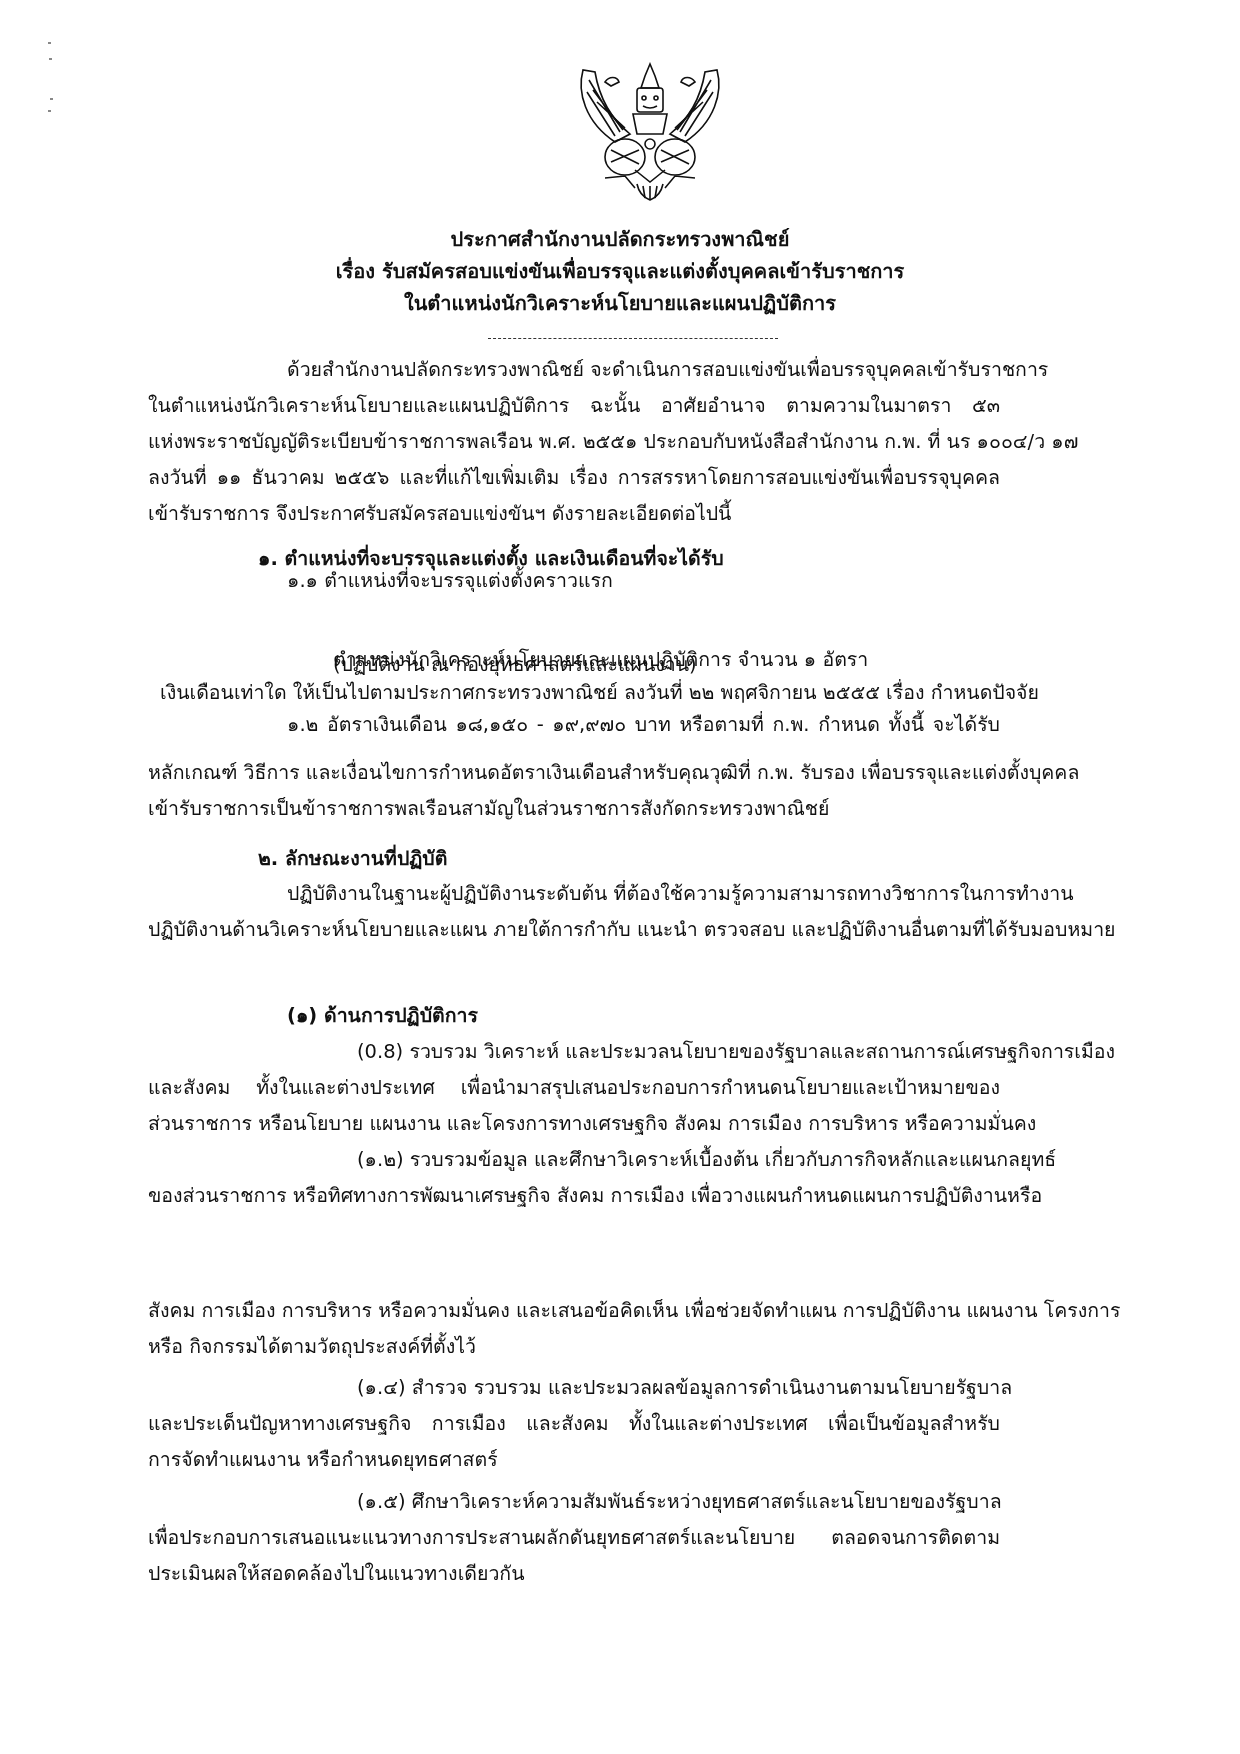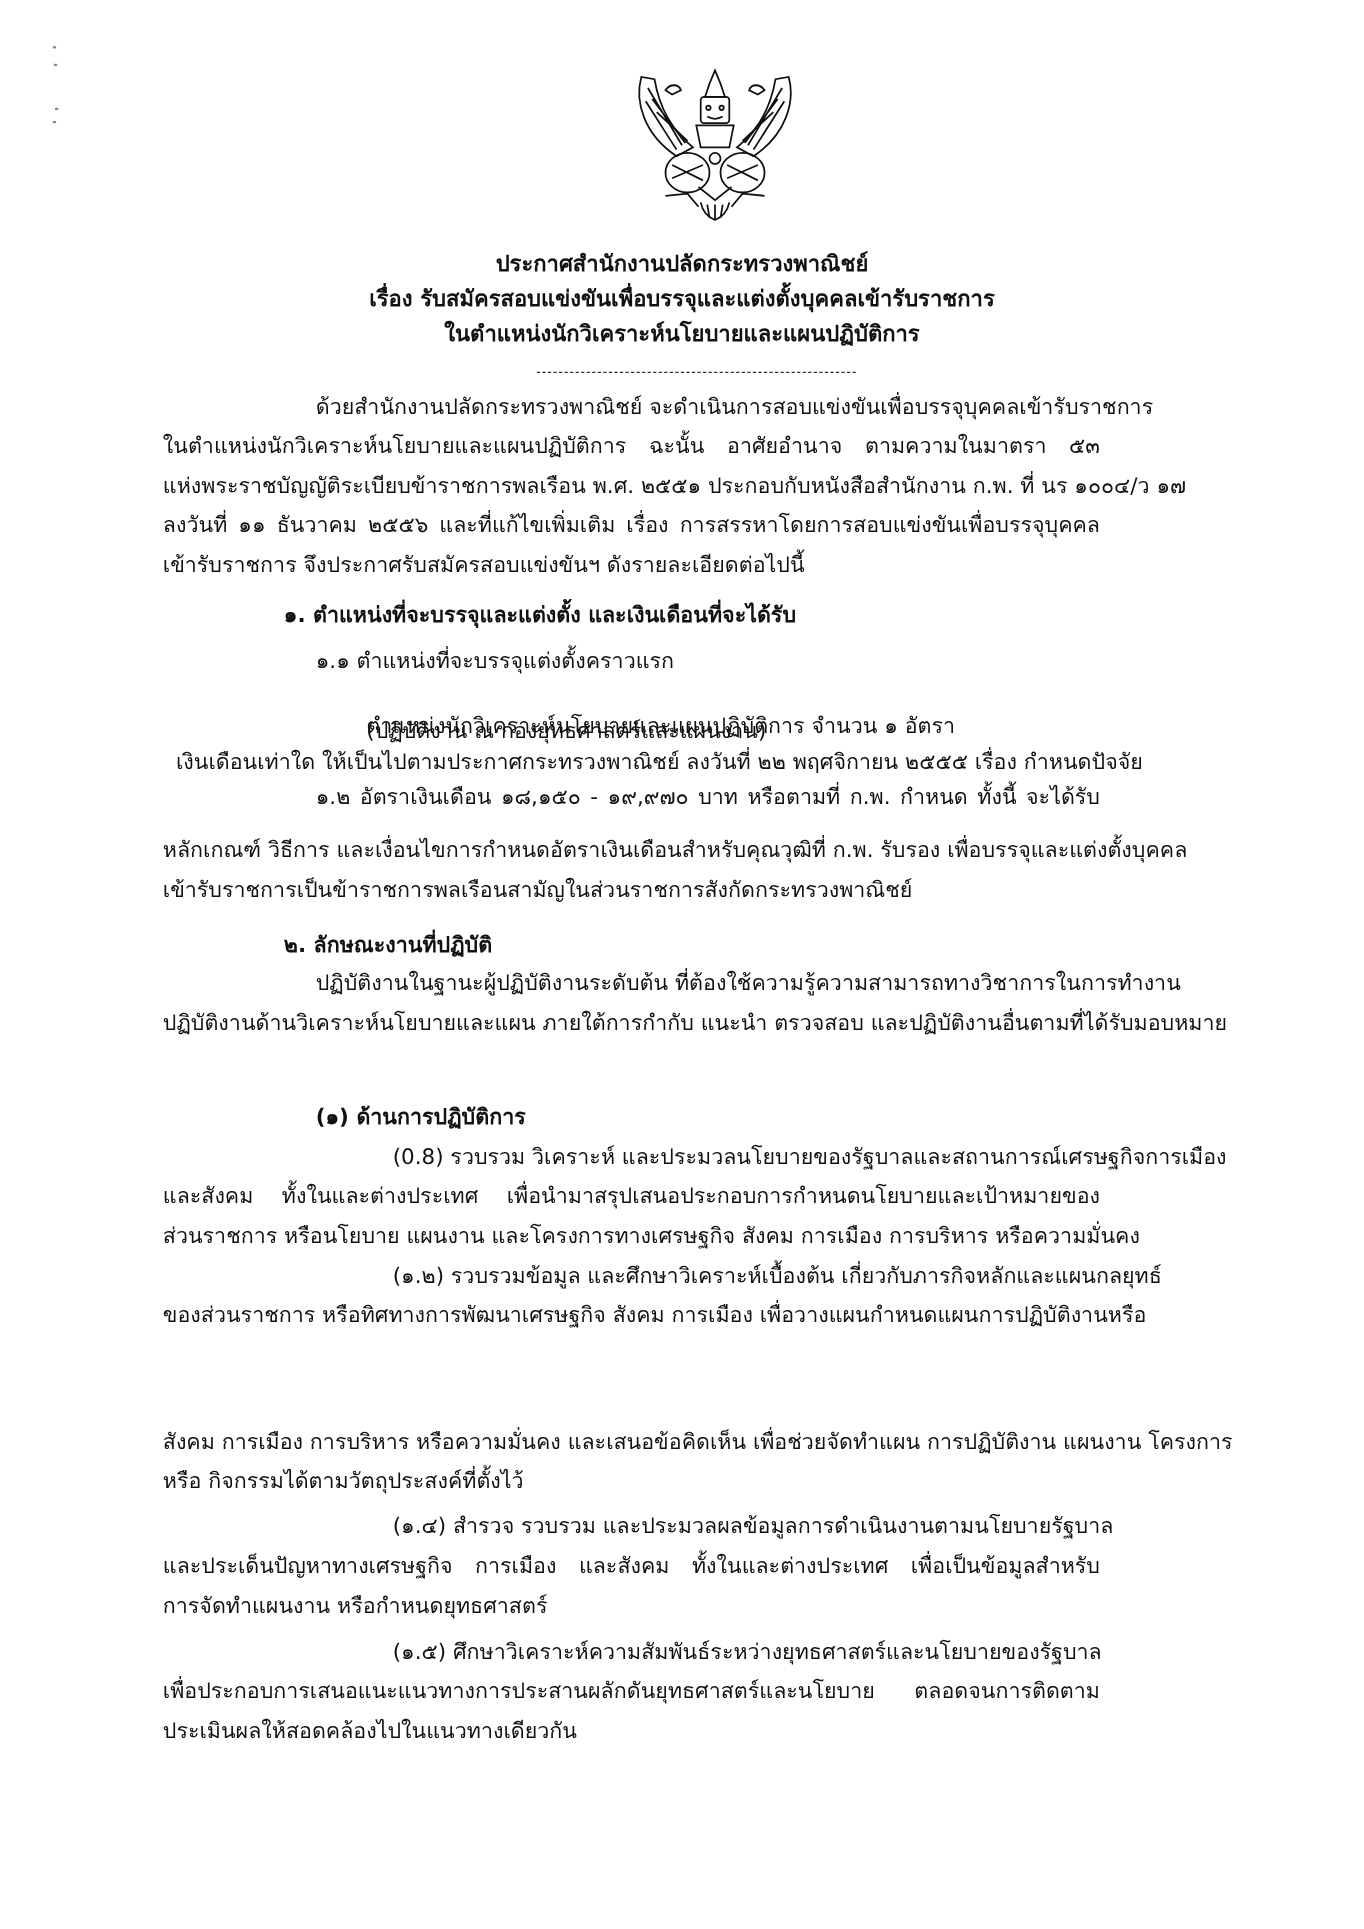--- a/index.html
+++ b/index.html
@@ -54,21 +54,21 @@
   <div class="line title" style="top:290px;">ในตำแหน่งนักวิเคราะห์นโยบายและแผนปฏิบัติการ</div>
   <div class="dashes"></div>
 
   <div class="line justify" style="left:287px;width:713px;top:357px;">ด้วยสำนักงานปลัดกระทรวงพาณิชย์ จะดำเนินการสอบแข่งขันเพื่อบรรจุบุคคลเข้ารับราชการ</div>
   <div class="line justify" style="left:148px;width:852px;top:393px;">ในตำแหน่งนักวิเคราะห์นโยบายและแผนปฏิบัติการ ฉะนั้น อาศัยอำนาจ ตามความในมาตรา ๕๓</div>
   <div class="line justify" style="left:148px;width:852px;top:429px;">แห่งพระราชบัญญัติระเบียบข้าราชการพลเรือน พ.ศ. ๒๕๕๑ ประกอบกับหนังสือสำนักงาน ก.พ. ที่ นร ๑๐๐๔/ว ๑๗</div>
   <div class="line justify" style="left:148px;width:852px;top:465px;">ลงวันที่ ๑๑ ธันวาคม ๒๕๕๖ และที่แก้ไขเพิ่มเติม เรื่อง การสรรหาโดยการสอบแข่งขันเพื่อบรรจุบุคคล</div>
   <div class="line" style="left:148px;top:501px;">เข้ารับราชการ จึงประกาศรับสมัครสอบแข่งขันฯ ดังรายละเอียดต่อไปนี้</div>
 
   <div class="line bold" style="left:258px;top:546px;">๑. ตำแหน่งที่จะบรรจุและแต่งตั้ง และเงินเดือนที่จะได้รับ</div>
-  <div class="line" style="left:287px;top:588px;">๑.๑ ตำแหน่งที่จะบรรจุแต่งตั้งคราวแรก</div>
+  <div class="line" style="left:287px;top:568px;">๑.๑ ตำแหน่งที่จะบรรจุแต่งตั้งคราวแรก</div>
   <div class="line" style="left:333px;top:608px;margin-top:39px;">ตำแหน่งนักวิเคราะห์นโยบายและแผนปฏิบัติการ จำนวน ๑ อัตรา</div>
   <div class="line" style="left:333px;top:652px;">(ปฏิบัติงาน ณ กองยุทธศาสตร์และแผนงาน)</div>
   <div class="line justify" style="left:287px;width:713px;top:712px;">๑.๒ อัตราเงินเดือน ๑๘,๑๕๐ - ๑๙,๙๗๐ บาท หรือตามที่ ก.พ. กำหนด  ทั้งนี้ จะได้รับ</div>
   <div class="line justify" style="left:148px;width:852px;top:680px;margin-left:12px;">เงินเดือนเท่าใด ให้เป็นไปตามประกาศกระทรวงพาณิชย์ ลงวันที่ ๒๒ พฤศจิกายน ๒๕๕๕ เรื่อง กำหนดปัจจัย</div>
   <div class="line justify" style="left:148px;width:852px;top:760px;">หลักเกณฑ์ วิธีการ และเงื่อนไขการกำหนดอัตราเงินเดือนสำหรับคุณวุฒิที่ ก.พ. รับรอง เพื่อบรรจุและแต่งตั้งบุคคล</div>
   <div class="line" style="left:148px;top:796px;">เข้ารับราชการเป็นข้าราชการพลเรือนสามัญในส่วนราชการสังกัดกระทรวงพาณิชย์</div>
 
   <div class="line bold" style="left:258px;top:846px;">๒. ลักษณะงานที่ปฏิบัติ</div>
   <div class="line justify" style="left:287px;width:713px;top:881px;">ปฏิบัติงานในฐานะผู้ปฏิบัติงานระดับต้น ที่ต้องใช้ความรู้ความสามารถทางวิชาการในการทำงาน</div>
   <div class="line justify" style="left:148px;width:852px;top:917px;">ปฏิบัติงานด้านวิเคราะห์นโยบายและแผน ภายใต้การกำกับ แนะนำ ตรวจสอบ และปฏิบัติงานอื่นตามที่ได้รับมอบหมาย</div>

